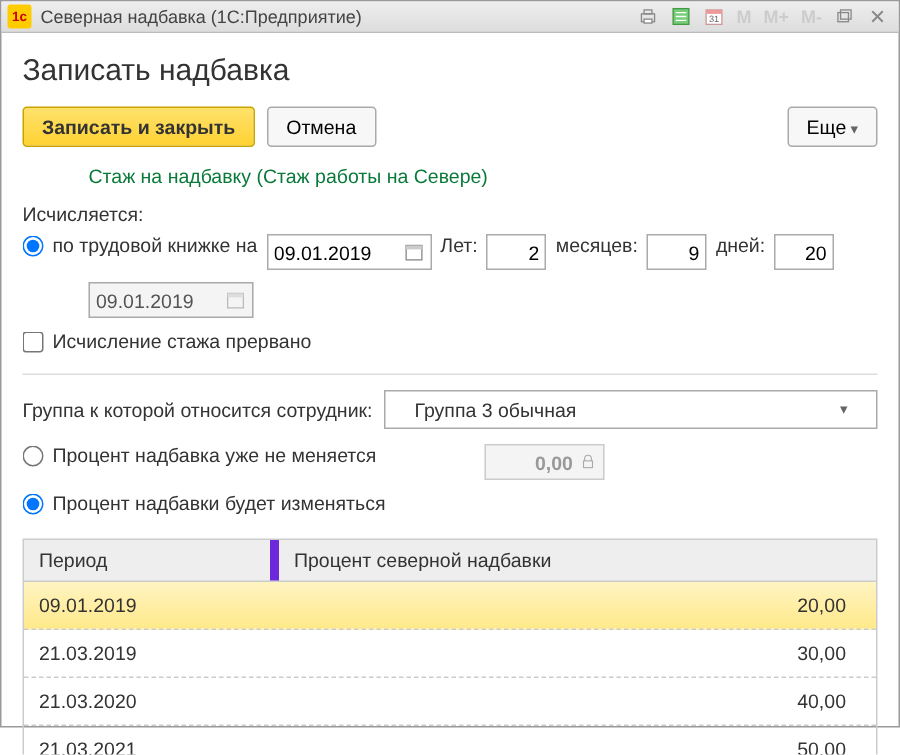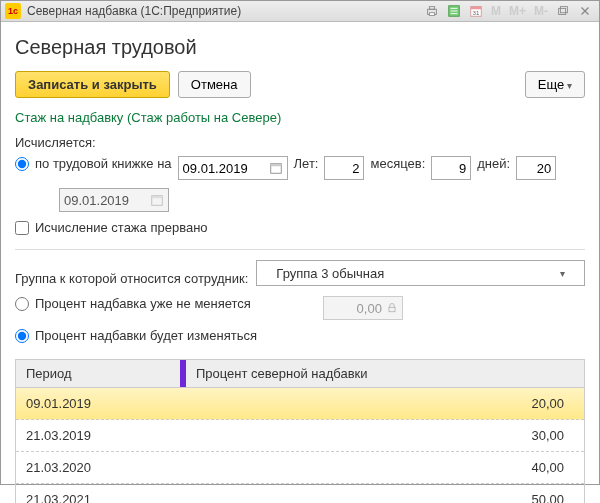--- a/index.html
+++ b/index.html
@@ -72,52 +72,52 @@
   }
   .btn-primary {
     background: linear-gradient(to bottom, #ffe26b, #ffd233);
     border: 1px solid #c9a400;
     font-weight: bold;
     color: #333;
   }
   .btn + .btn { margin-left: 8px; }
   .spacer { flex: 1; }
   .btn-more::after { content: " ▾"; font-size: 10px; color: #666; }
-  .green-link { color: #0a7a3b; font-size: 13px; margin-bottom: 10px; display: block; }
+  .green-link { color: #0a7a3b; font-size: 13px; margin-bottom: 10px; display: block; margin-left: 44px; }
   .section-label { margin-bottom: 6px; }
   .row { display: flex; align-items: flex-start; margin-bottom: 8px; gap: 6px; }
   .radio-wrap { display:flex; align-items:center; gap:6px; }
   input[type=radio], input[type=checkbox] { width:14px; height:14px; }
   .date-input {
     display:flex; align-items:center;
     border:1px solid #aaa; background:#fff;
     padding: 2px 4px; width: 110px; height:24px;
     justify-content: space-between;
   }
   .date-input.disabled { background:#f4f4f4; color:#999; }
   .date-input input { border:none; width:70px; font-size:13px; background:transparent; outline:none; }
   .cal-icon { width:14px;height:14px; }
   .num-input {
     border:1px solid #aaa; height:24px; width:40px; text-align:right;
     padding: 2px 4px; font-size:13px;
   }
   .label-sm { font-size:13px; }
   hr.sep { border:none; border-top:1px solid #ddd; margin: 6px 0 10px; }
-  .select-row { display:flex; align-items:flex-end; gap:8px; margin-bottom:10px; }
+  .select-row { display:flex; align-items:center; gap:8px; margin-bottom:10px; }
   .select-box {
     flex:1; border:1px solid #aaa; height:26px;
     display:flex; align-items:center; justify-content:space-between;
     padding: 0 19px;
   }
   .select-box .chev { font-size:10px; color:#666; }
   .locked-input {
     display:flex; align-items:center;
     border:1px solid #ccc; background:#f4f4f4;
     height:24px; padding:0 4px; gap:4px; width:80px;
-    justify-content:flex-end; color:#999;
+    justify-content:flex-end; color:#999;font-weight:bold;
   }
   .table {
     border:1px solid #ccc; margin-top:8px;
   }
   .table-head {
     display:flex; background:#eee; border-bottom:1px solid #ccc;
   }
   .table-head .th {
     padding:6px 10px; font-size:13px; color:#333;
   }
@@ -174,21 +174,21 @@
     </div>
     <div class="tb-btn">
       <svg viewBox="0 0 16 16">
           <line x1="4" y1="4" x2="12" y2="12" stroke="#888" stroke-width="1.5"></line>
           <line x1="12" y1="4" x2="4" y2="12" stroke="#888" stroke-width="1.5"></line>
         </svg>
     </div>
   </div>
 
   <div class="content">
-    <h1 class="page-title">Северная трудовой</h1>
+    <h1 class="page-title">Записать надбавка</h1>
 
     <div class="toolbar">
       <button class="btn btn-primary">Записать и закрыть</button>
       <button class="btn">Отмена</button>
       <div class="spacer"></div>
       <button class="btn btn-more">Еще</button>
     </div>
 
     <a class="green-link">Стаж на надбавку (Стаж работы на Севере)</a>
 

